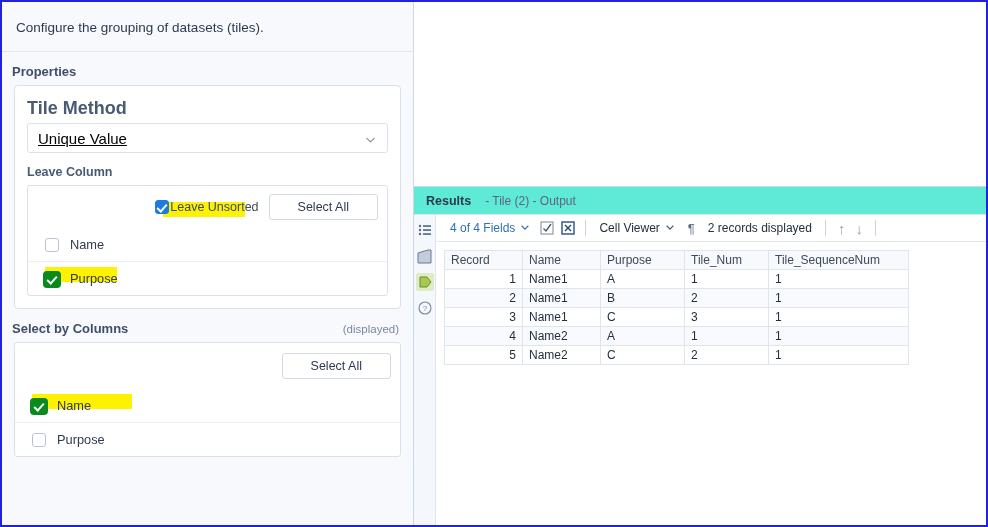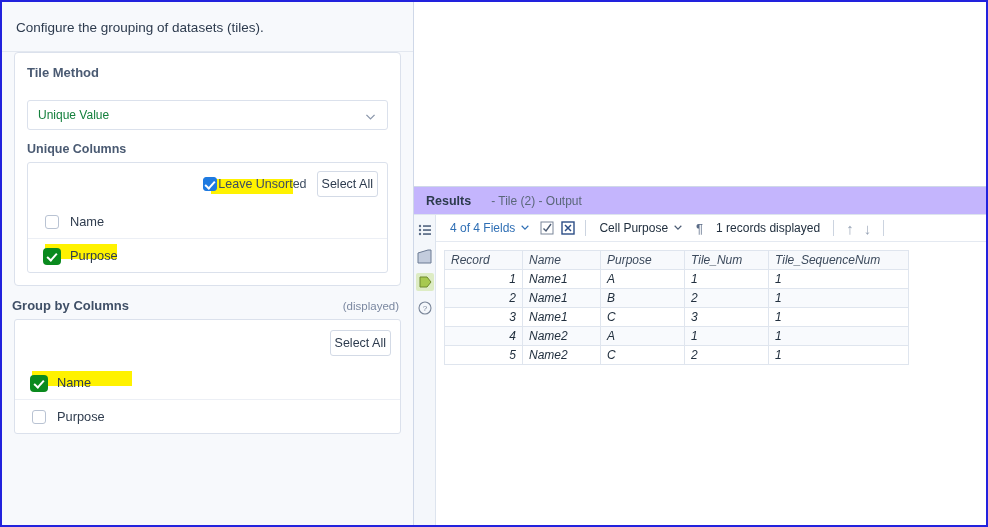--- a/index.html
+++ b/index.html
@@ -48,39 +48,40 @@
     color: #7b88a0;
   }
   .panel-box {
     margin: 0 12px;
     background: #ffffff;
     border: 1px solid #dbe1ec;
     border-radius: 4px;
     padding: 12px 12px 12px 12px;
   }
   .field-label {
-    font-size: 13px;
+    font-size: 18px;
     color: #4a5a72;
     font-weight: 600;
-    margin-bottom: 20px;
+    margin-bottom: 4px;
   }
   .select-wrap {
     position: relative;
     border: 1px solid #dbe1ec;
     border-radius: 3px;
     background: #fff;
     height: 30px;
     display: flex;
     align-items: center;
     padding: 0 10px;
   }
   .select-value {
-    font-size: 12px;
-    color: #15803d;
+    font-size: 15px;
+    color: #000000;
     flex: 1;
+    text-decoration: underline;
   }
   .chev {
     width: 13px; height: 13px;
     flex: 0 0 auto;
     color: #8b97ab;
   }
   .subfield-label {
     font-size: 12.5px;
     color: #4a5a72;
     font-weight: 600;
@@ -97,21 +98,21 @@
     justify-content: flex-end;
     gap: 10px;
     padding: 8px 9px 8px 9px;
   }
   .select-all-btn {
     border: 1px solid #d3dae6;
     background: #fff;
     border-radius: 3px;
     font-size: 12.5px;
     color: #2c3a4d;
-    padding: 5px 4px;
+    padding: 5px 28px;
     font-family: "Liberation Sans", sans-serif;
     cursor: pointer;
     white-space: nowrap;
   }
   .unsorted-wrap {
     display: flex;
     align-items: center;
     gap: 1px;
     position: relative;
   }
@@ -198,26 +199,26 @@
   }
   .canvas {
     height: 185px;
     background: #ffffff;
     border-bottom: 1px solid #cfd8e8;
     position: relative;
     overflow: hidden;
   }
   .results-hdr {
     height: 28px;
-    background: #c4b5fd;
+    background: #5eead4;
     border-bottom: 1px solid #dde4ee;
     display: flex;
     align-items: center;
     padding-left: 12px;
-    gap: 20px;
+    gap: 14px;
   }
   .results-hdr .bold {
     font-size: 12.5px;
     font-weight: 700;
     color: #2c3a4d;
   }
   .results-hdr .sub {
     font-size: 12px;
     color: #5a6779;
   }
@@ -300,21 +301,20 @@
     padding: 0 5px;
     cursor: pointer;
     line-height: 1;
   }
   table.grid {
     border-collapse: collapse;
     font-size: 12px;
     table-layout: fixed;
     margin: 8px 16px 0 8px;
     width: 450px;
-    font-style: italic;
   }
   table.grid th, table.grid td {
     border: 1px solid #dfe5ee;
     padding: 2px 6px;
     height: 18px;
     font-weight: normal;
     text-align: left;
     color: #22303f;
     overflow: hidden;
     white-space: nowrap;
@@ -335,35 +335,38 @@
 </style>
 </head>
 <body>
 
 <div id="root">
 
   <div class="config-panel">
 
     <div class="config-desc">Configure the grouping of datasets (tiles).</div>
 
+    <div class="section-label-row">
+      <div class="section-label">Properties</div>
+    </div>
 
     <div class="panel-box">
 
       <div class="field-label">Tile Method</div>
 
       <div class="select-wrap">
         <span class="select-value">Unique Value</span>
         <span class="chev">
           <svg viewBox="0 0 16 16" width="13" height="13" fill="none" stroke="#8b97ab" stroke-width="1.6">
               <path d="M3 6l5 5 5-5"></path>
             </svg>
         </span>
       </div>
 
-      <div class="subfield-label">Unique Columns</div>
+      <div class="subfield-label">Leave Column</div>
 
       <div class="list-box">
         <div class="list-head">
           <div class="unsorted-wrap">
             <span class="yellow-bar" style="left:8px; top:2px; width:82px; height:15px;"></span>
             <span class="cb checked-blue"></span>
             <span class="unsorted-label">Leave Unsorted</span>
           </div>
           <button class="select-all-btn">Select All</button>
         </div>
@@ -378,21 +381,21 @@
           <span class="cb-marked">
             <span class="cb checked-blue"></span>
             <span class="green-blob"></span>
           </span>
           <span class="row-label">Purpose</span>
         </div>
       </div>
     </div>
 
     <div class="section-label-row">
-      <div class="section-label">Group by Columns</div>
+      <div class="section-label">Select by Columns</div>
       <div class="optional-tag">(displayed)</div>
     </div>
 
     <div class="list-box" style="margin:0 12px;">
       <div class="list-head" style="padding:10px 9px;">
         <button class="select-all-btn">Select All</button>
       </div>
 
       <div class="list-row">
         <span class="yellow-bar" style="left:17px; top:5px; width:100px; height:15px;"></span>
@@ -490,29 +493,29 @@
             </svg>
           </span>
           <span class="tb-ico">
             <svg viewBox="0 0 14 14" width="14" height="14">
               <rect x="1" y="1" width="12" height="12" fill="#fff" stroke="#2c4d86" stroke-width="1.4"></rect>
               <path d="M4 4 L10 10 M10 4 L4 10" fill="none" stroke="#2c4d86" stroke-width="1.5"></path>
             </svg>
           </span>
           <span class="tb-sep"></span>
           <span class="tb-text">
-            <span>Cell Purpose</span>
+            <span>Cell Viewer</span>
             <span>
               <svg viewBox="0 0 12 12" width="10" height="10" fill="none" stroke="#4a5a72" stroke-width="1.4">
                 <path d="M2 4.5l4 4 4-4"></path>
                 </svg>
             </span>
           </span>
           <span class="tb-ico" style="color:#5a6b86; font-size:13px;">¶</span>
-          <span class="tb-text">1 records displayed</span>
+          <span class="tb-text">2 records displayed</span>
           <span class="tb-sep"></span>
           <span class="tb-arrow">↑</span>
           <span class="tb-arrow">↓</span>
           <span class="tb-sep"></span>
         </div>
 
         <table class="grid">
           <thead>
             <tr>
               <th class="col-record">Record</th>

